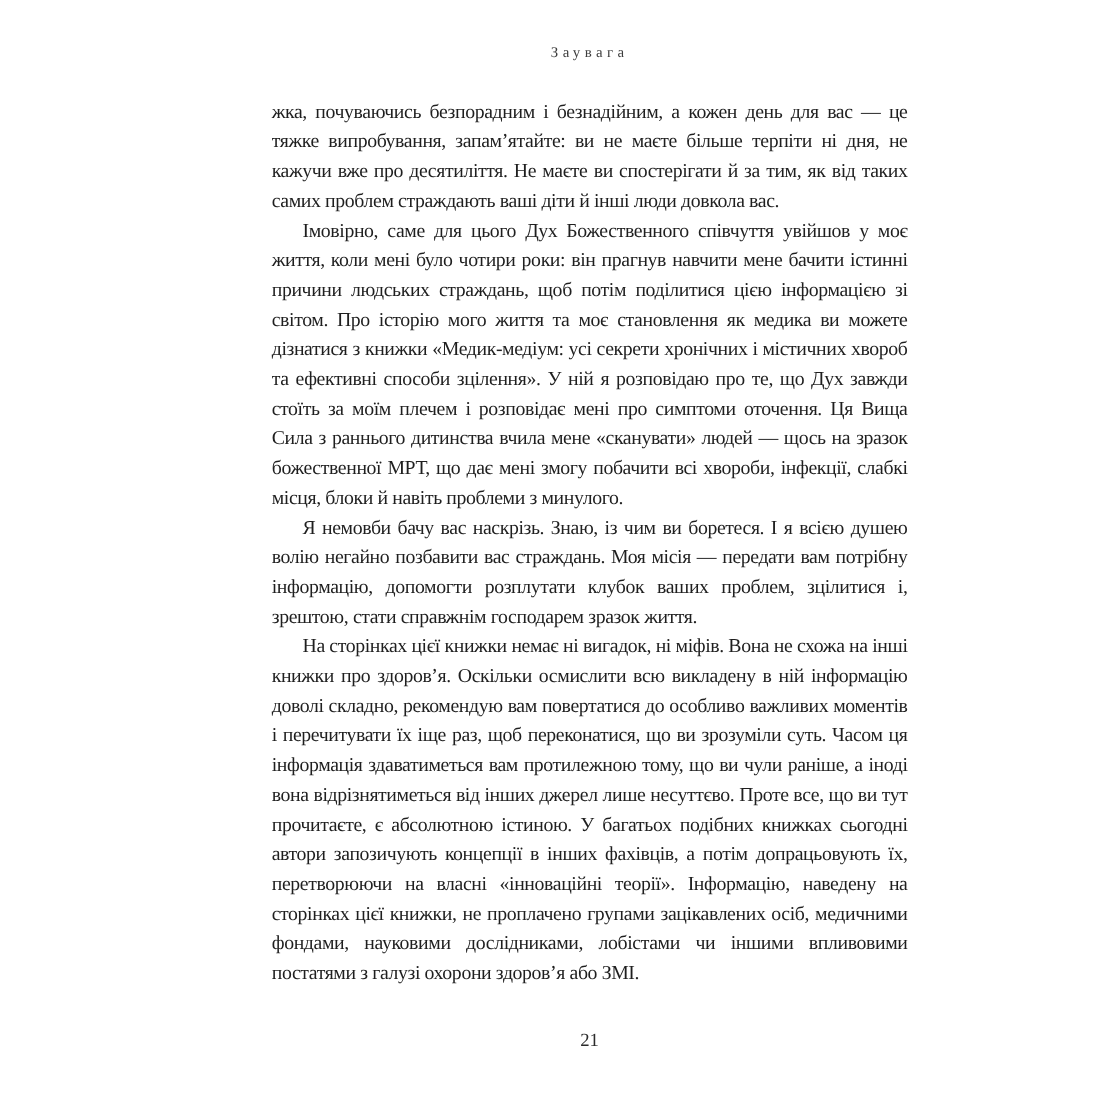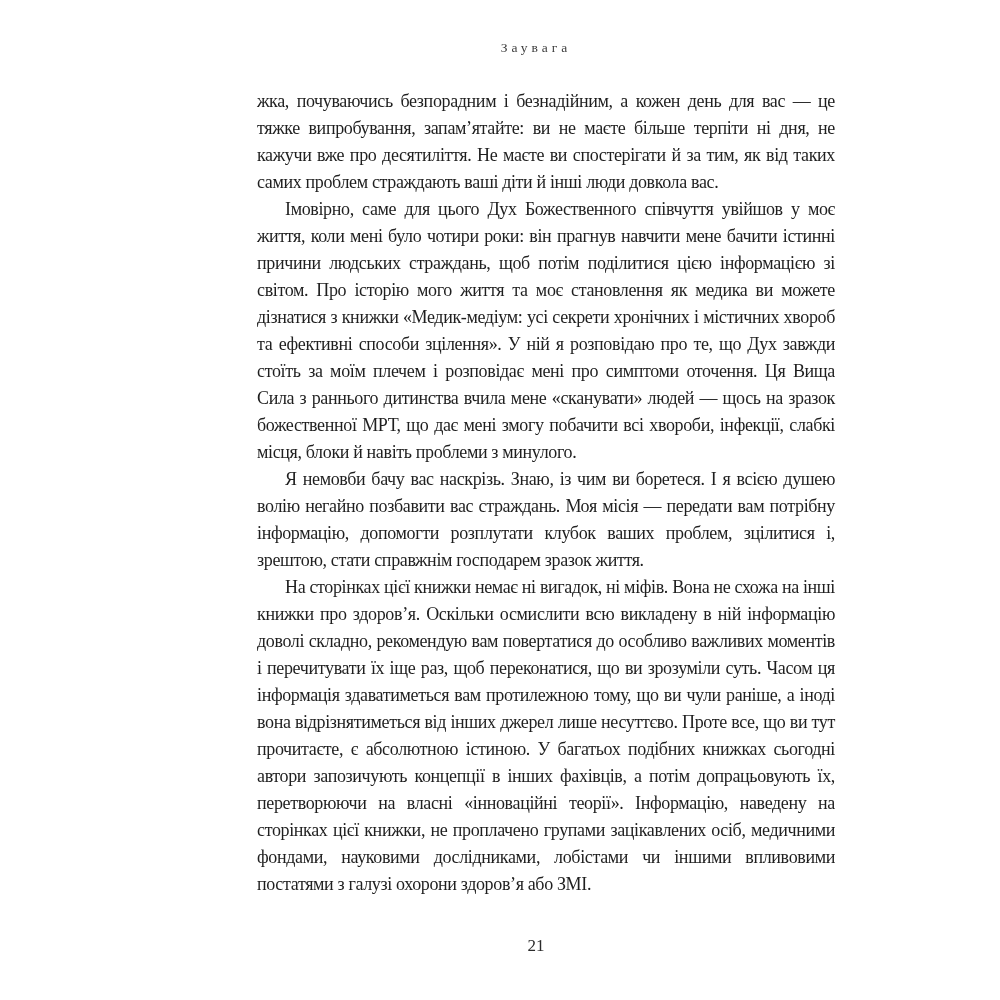--- a/index.html
+++ b/index.html
@@ -22,21 +22,21 @@
     left: 0;
     width: 1000px;
     text-align: center;
     font-family: "Liberation Serif", serif;
     font-size: 13.5px;
     letter-spacing: 4px;
     color: #3d3d3d;
   }
   .text-block {
     position: absolute;
-    left: 221px;
+    left: 211px;
     top: 88px;
     width: 578px;
     color: #1f1f1f;
     font-size: 18px;
     line-height: 27px;
     letter-spacing: -0.02em;
     text-align: justify;
     hyphens: auto;
     -webkit-hyphens: auto;
   }

